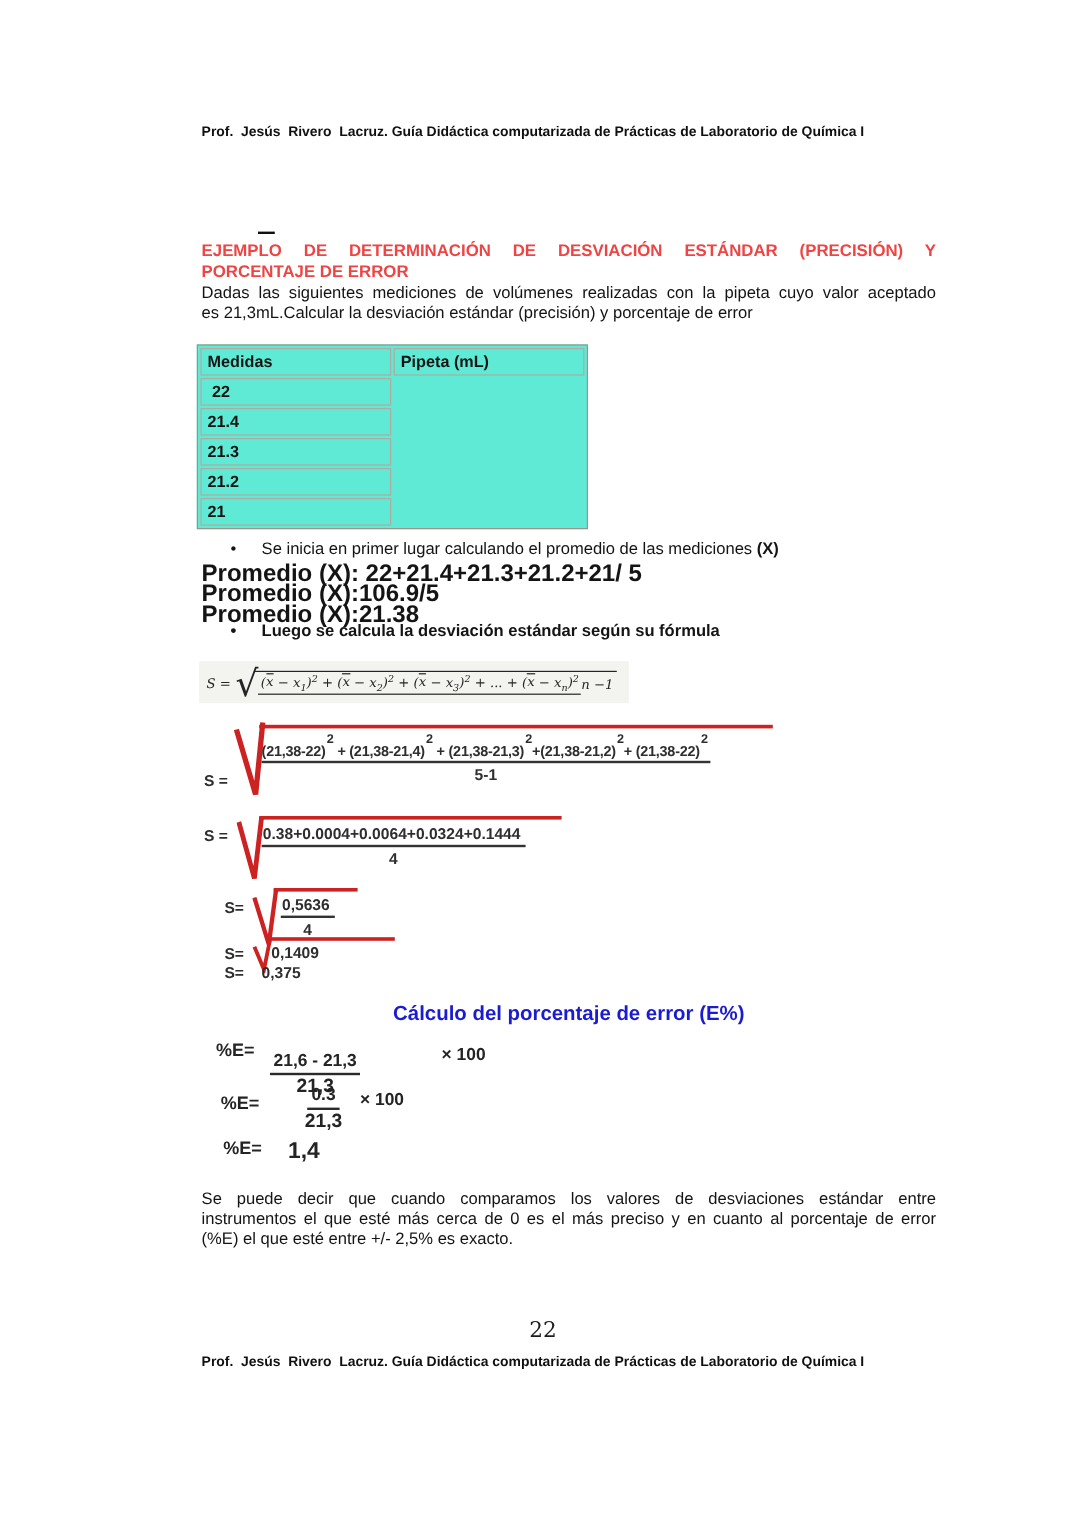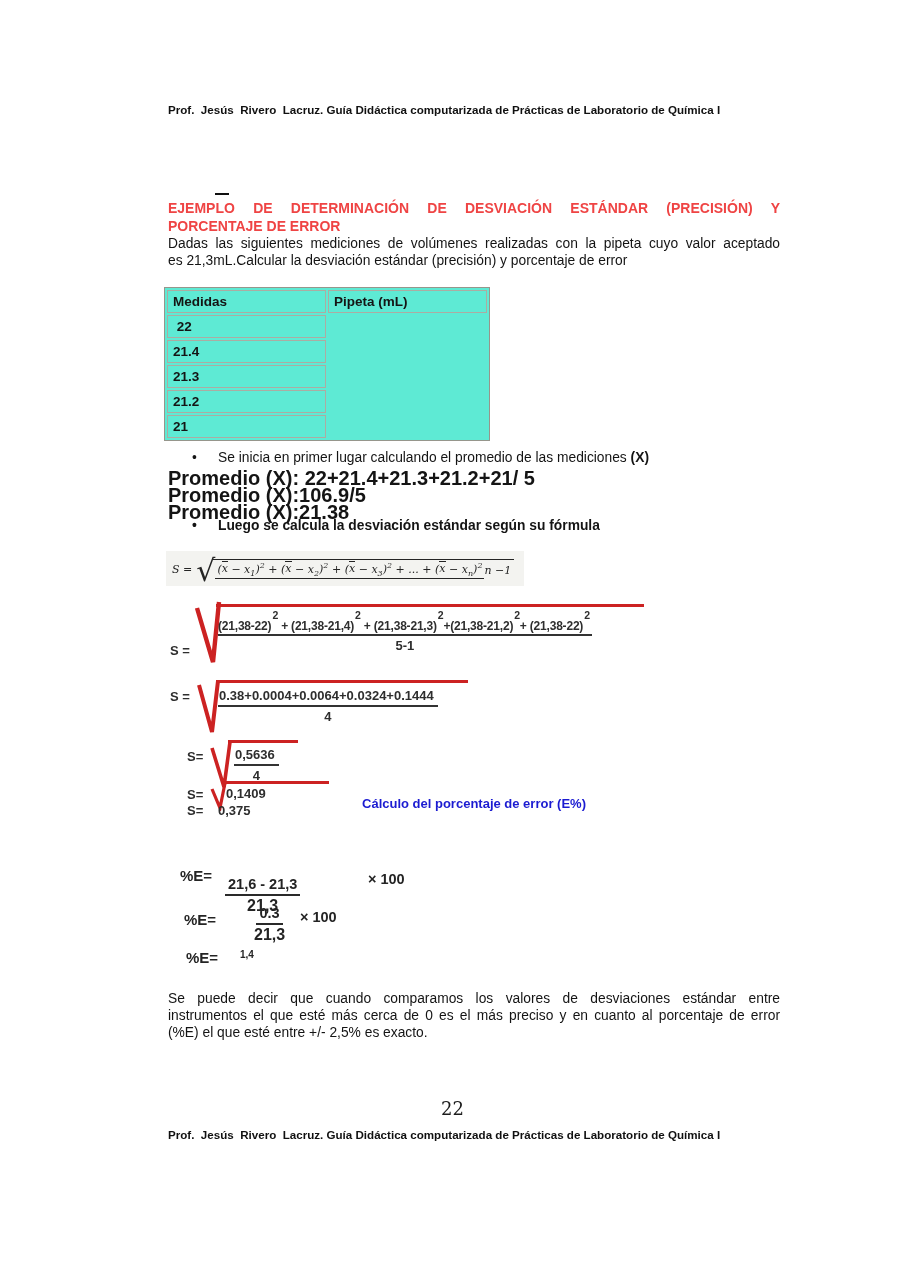--- a/index.html
+++ b/index.html
@@ -45,29 +45,29 @@
   .rbar{position:absolute;height:3.4px;}
   .tick{position:absolute;}
   .cnum{display:inline-block;font-size:12px;font-weight:bold;white-space:pre;
         letter-spacing:-0.2px;border-bottom:2.4px solid #333;padding:12px 2px 1px 0;}
   .cnum2{display:inline-block;font-size:13px;font-weight:bold;white-space:pre;
         border-bottom:2.4px solid #333;padding:0 4px 2px 1px;}
   .cden{text-align:center;font-size:13px;font-weight:bold;padding-top:2px;}
   .sq{font-size:10.5px;font-weight:bold;position:relative;top:-11px;margin-left:1px;}
   .cval{position:absolute;font-size:13px;font-weight:bold;white-space:pre;}
 
-  .ehead{position:absolute;left:168px;top:796px;width:612px;text-align:center;
-         font-size:13px;font-weight:bold;}
+  .ehead{position:absolute;left:168px;top:835px;width:612px;text-align:center;
+         font-size:17px;font-weight:bold;}
   .estep{position:absolute;color:#242424;}
   .elhs{position:absolute;font-size:15px;font-weight:bold;white-space:pre;}
   .efrac{position:absolute;display:inline-flex;flex-direction:column;align-items:center;}
   .enum{font-size:14.5px;font-weight:bold;white-space:pre;border-bottom:2.2px solid #2a2a2a;padding:0 3px 2px 3px;}
   .eden{font-size:16px;font-weight:bold;padding-top:1px;}
   .emult{position:absolute;font-size:14.5px;font-weight:bold;white-space:pre;}
-  .eval{position:absolute;font-size:10px;font-weight:bold;white-space:pre;}
+  .eval{position:absolute;font-size:19px;font-weight:bold;white-space:pre;}
 
   .concl{position:absolute;left:168px;top:991px;width:612px;font-size:13.8px;line-height:16.9px;}
 </style>
 </head>
 <body>
 
 <div class="page">
 
   <div class="hdr">Prof.  Jesús  Rivero  Lacruz. Guía Didáctica computarizada de Prácticas de Laboratorio de Química I</div>
 

